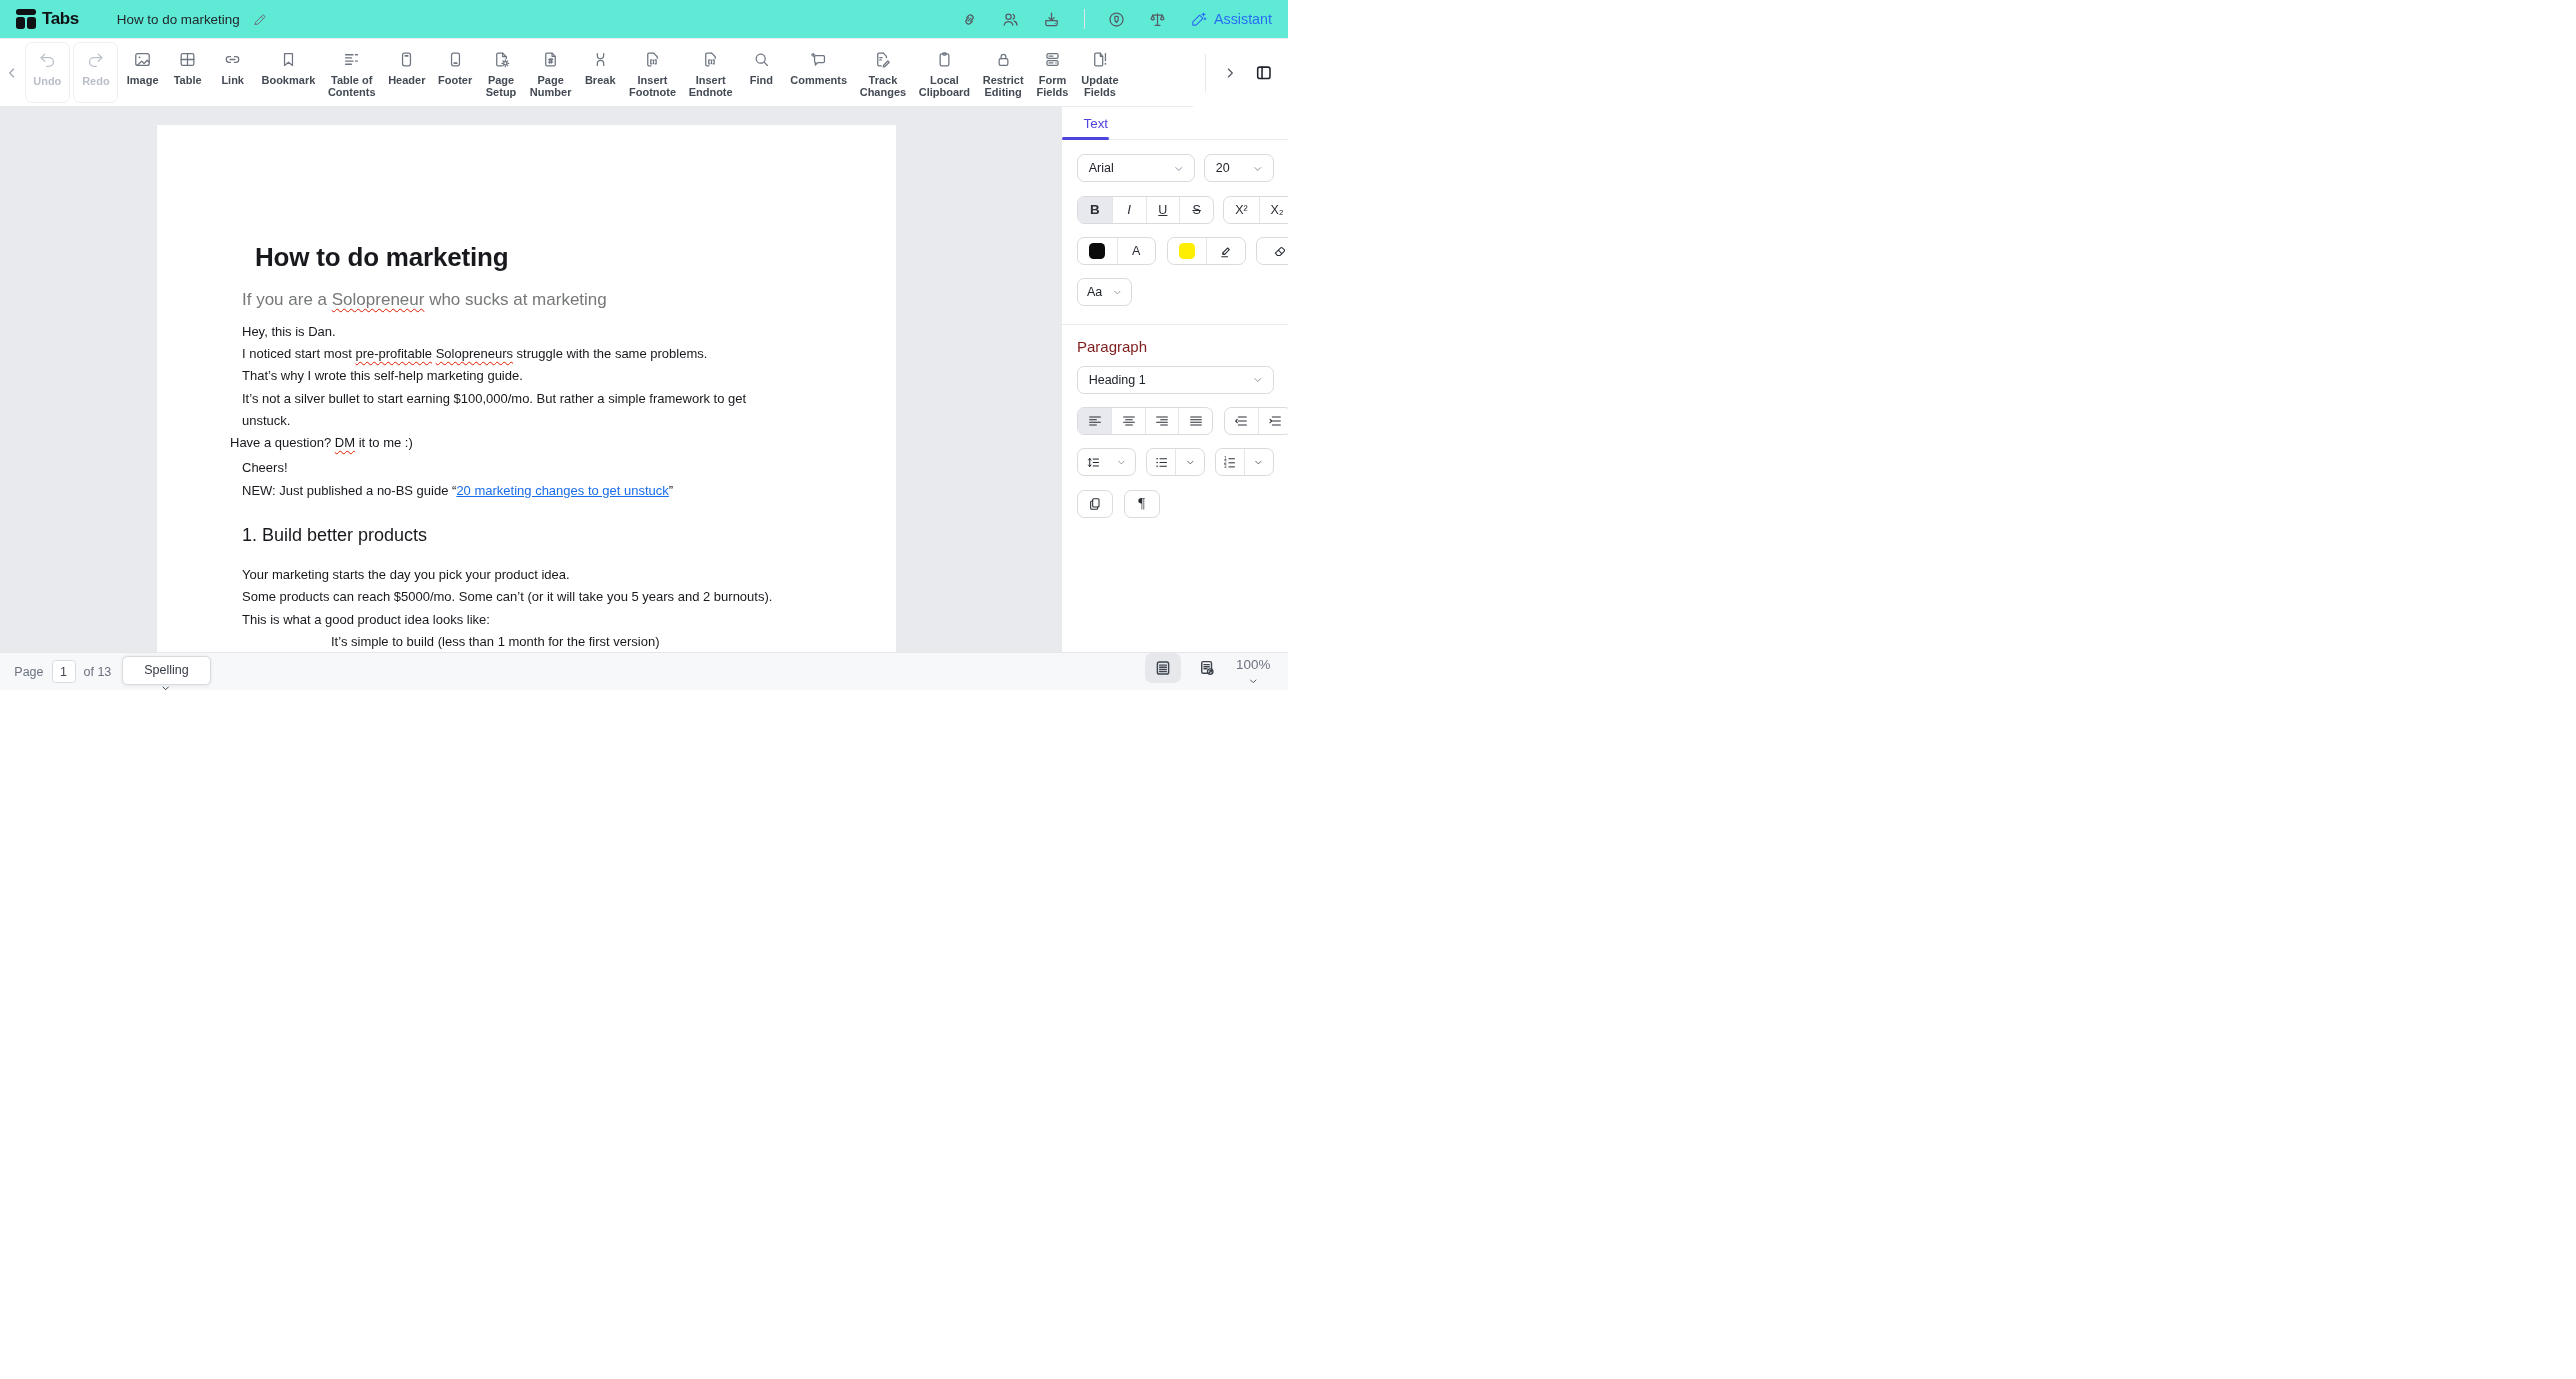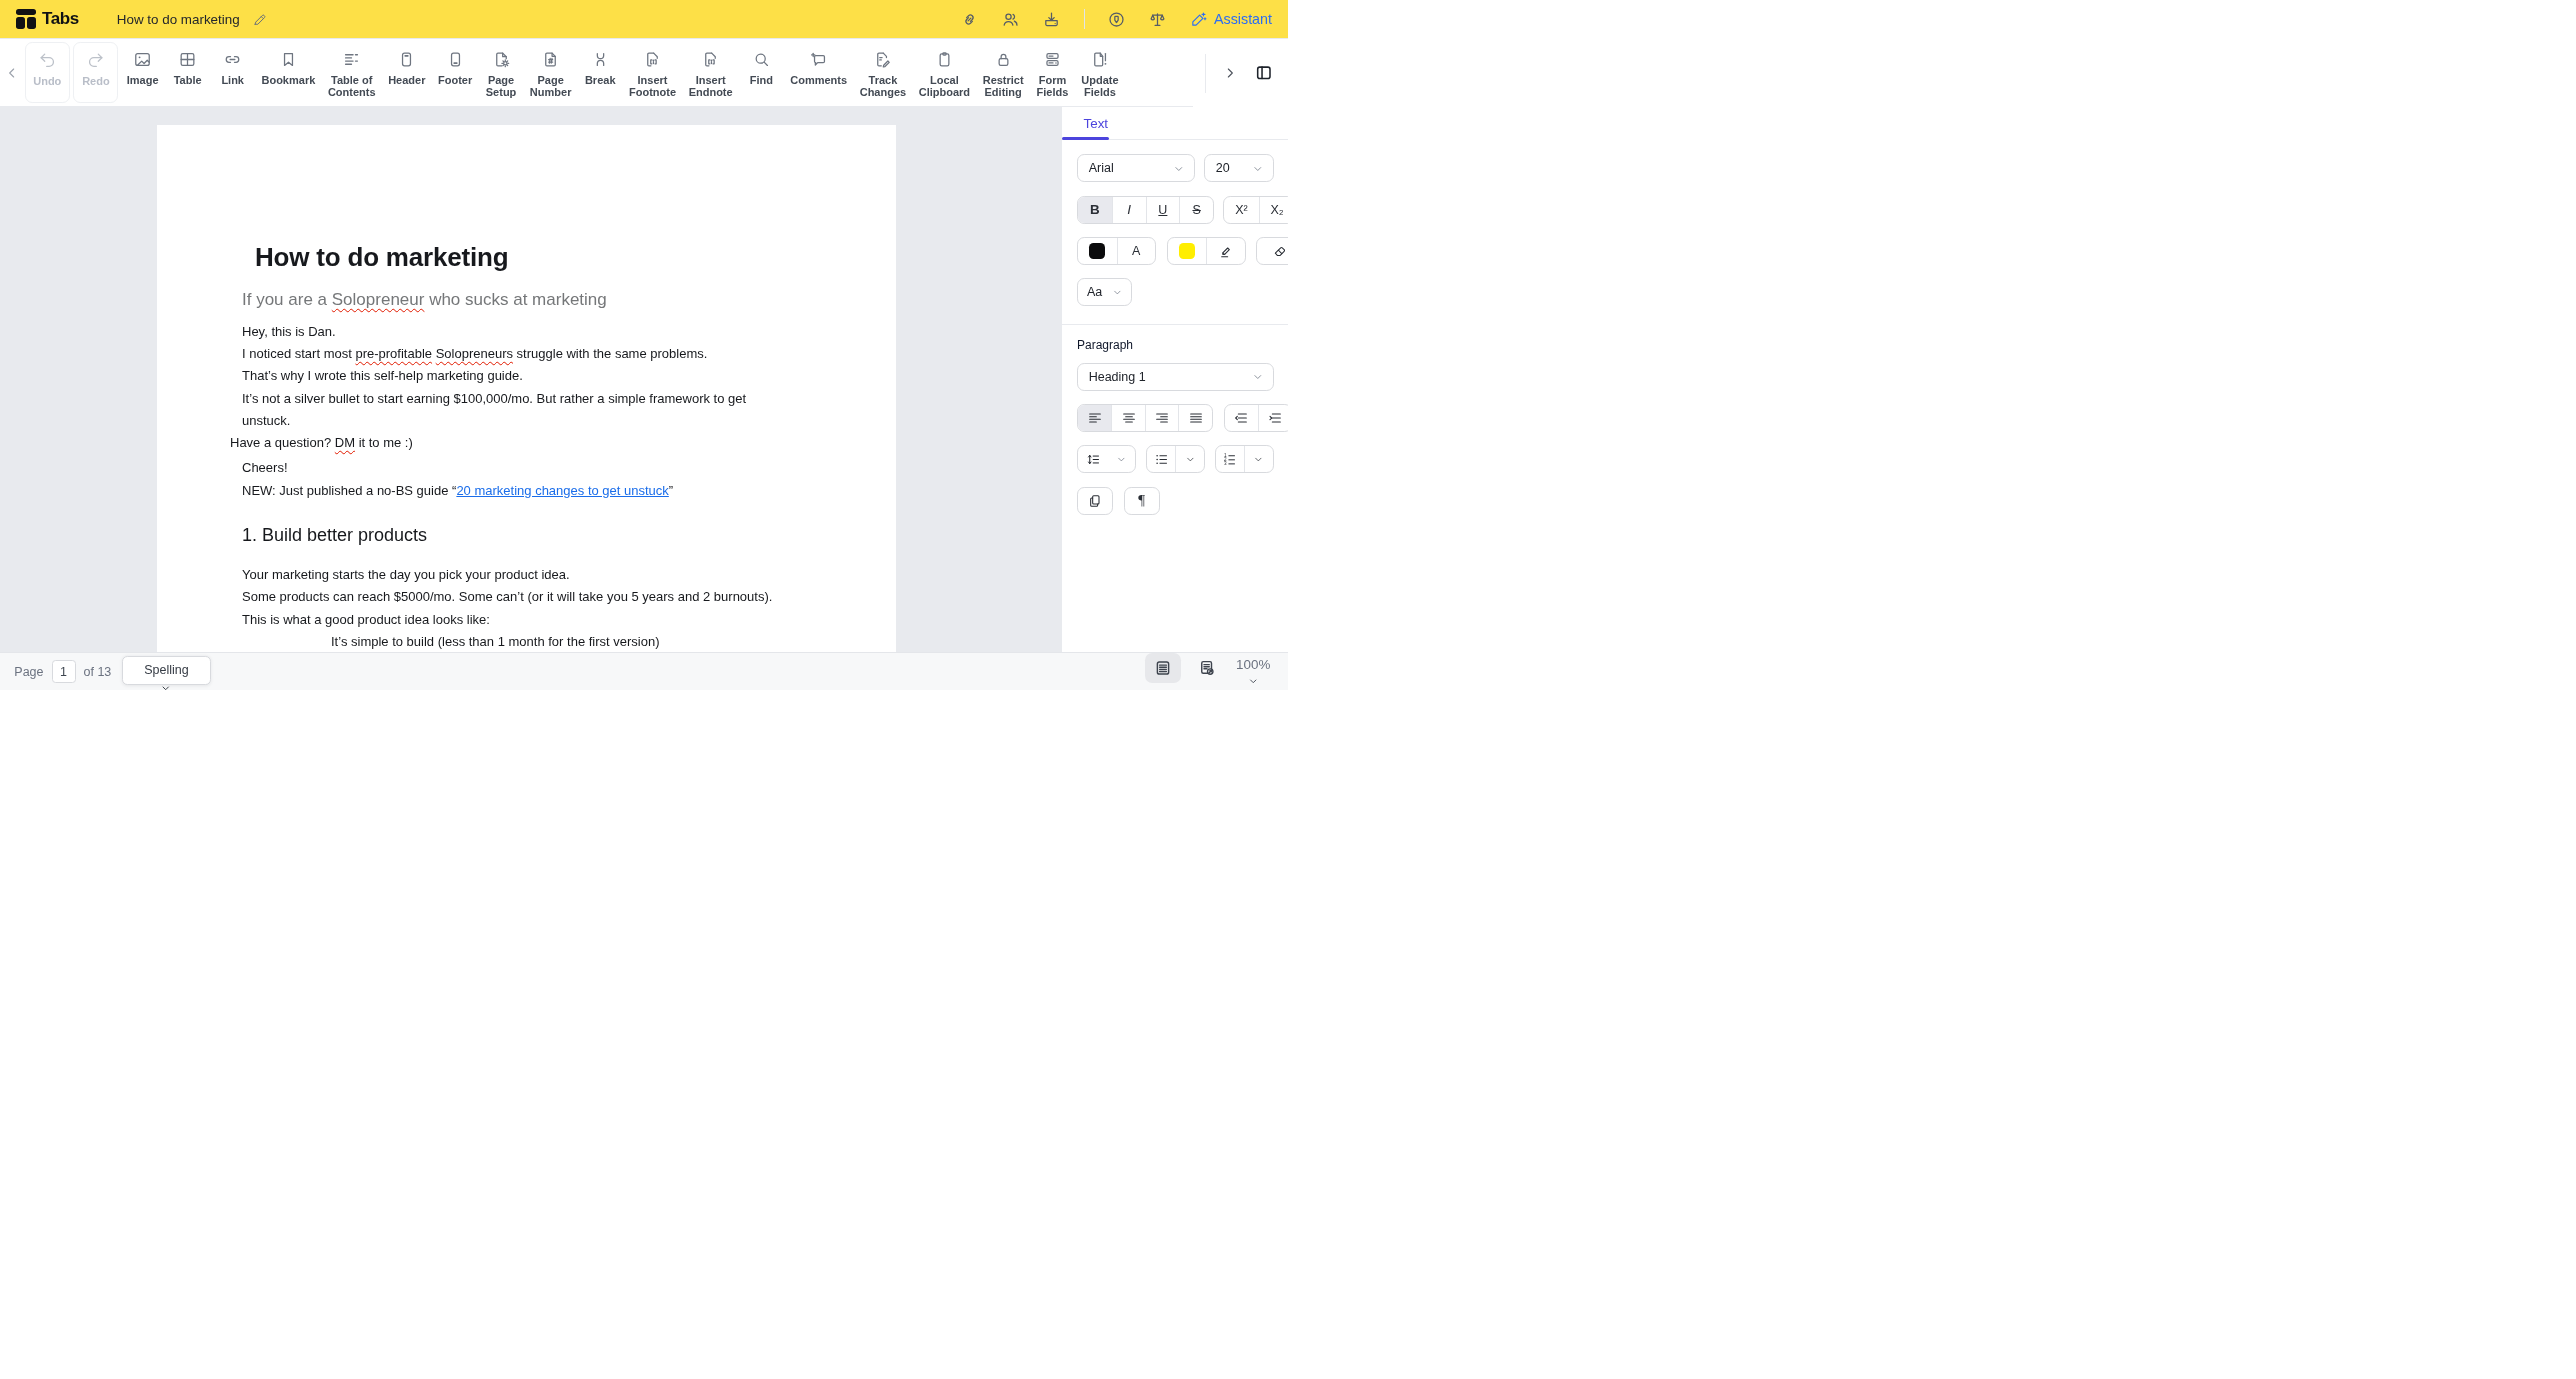--- a/index.html
+++ b/index.html
@@ -6,21 +6,21 @@
   html,body { width:1288px; height:690px; overflow:hidden;
     font-family:"Liberation Sans", sans-serif; background:#fff; }
   .app { position:relative; width:1288px; height:690px; }
 
   
   svg.ic { fill:none; stroke:currentColor; stroke-width:1.6;
     stroke-linecap:round; stroke-linejoin:round; display:block; }
 
   
   .topbar { position:absolute; left:0; top:0; width:1288px; height:39px;
-    background:#fde047; border-bottom:0.9px solid #e8eaee;
+    background:#5eead4; border-bottom:0.9px solid #e8eaee;
     display:flex; align-items:center; padding:0 16px; z-index:30; }
   .brand { display:flex; align-items:center; gap:6.3px; }
   .brand-mark { width:19.7px; height:19.7px; position:relative; }
   .brand-mark .bm { position:absolute; background:#101114; border-radius:2.7px; }
   .bm-top { left:0; top:0; width:19.7px; height:5.4px; }
   .bm-l { left:0; top:7.6px; width:8.5px; height:12px; }
   .bm-r { left:11.2px; top:7.6px; width:8.5px; height:12px; border-radius:2.7px 2.7px 4.5px 2.7px; }
   .brand-name { font-size:17px; font-weight:800; color:#101114; letter-spacing:-0.4px; }
   .doc-title { margin-left:38px; font-size:13.4px; color:#23262c; }
   .title-edit { margin-left:12.5px; color:#6a7078; }
@@ -85,21 +85,21 @@
     height:28px; overflow:hidden; flex:0 0 auto; }
   .cell { width:34px; height:100%; display:flex; align-items:center; justify-content:center;
     border-left:0.9px solid #e3e5e9; cursor:pointer; color:#2a2e35; font-size:12.5px; }
   .cell:first-child { border-left:none; }
   .cell.active { background:#e8e9ee; }
   .glyph-b { font-weight:700; font-size:13.4px; }
   .glyph-i { font-style:italic; font-size:13.4px; }
   .glyph-u { text-decoration:underline; font-size:12.5px; }
   .glyph-s { text-decoration:line-through; font-size:12.5px; }
   .swatch { width:16px; height:16px; border-radius:4.5px; }
-  .sb-label { font-size:12px; color:#0f172a; margin:3.6px 0 10.7px; }
+  .sb-label { font-size:15px; color:#7f1d1d; margin:3.6px 0 10.7px; }
   .sb-divider { height:0.9px; background:#e8eaee; margin:18px 0 12.5px -15px; width:227px; }
   .pilcrow { font-size:15px; color:#2a2e35; font-family:"Liberation Serif", serif; }
 
   
   .statusbar { position:absolute; left:0; top:652px; width:1288px; height:38px;
     background:#f7f8f9; border-top:0.9px solid #e4e6ea; display:flex; align-items:center;
     padding:0 14.3px; color:#6b7280; font-size:12.5px; }
   .page-input { width:24px; height:23px; border:0.9px solid #d8dade; border-radius:3.6px;
     background:#fff; text-align:center; font-size:12.5px; color:#3f4650;
     margin:0 8px; font-family:"Liberation Sans", sans-serif; }

